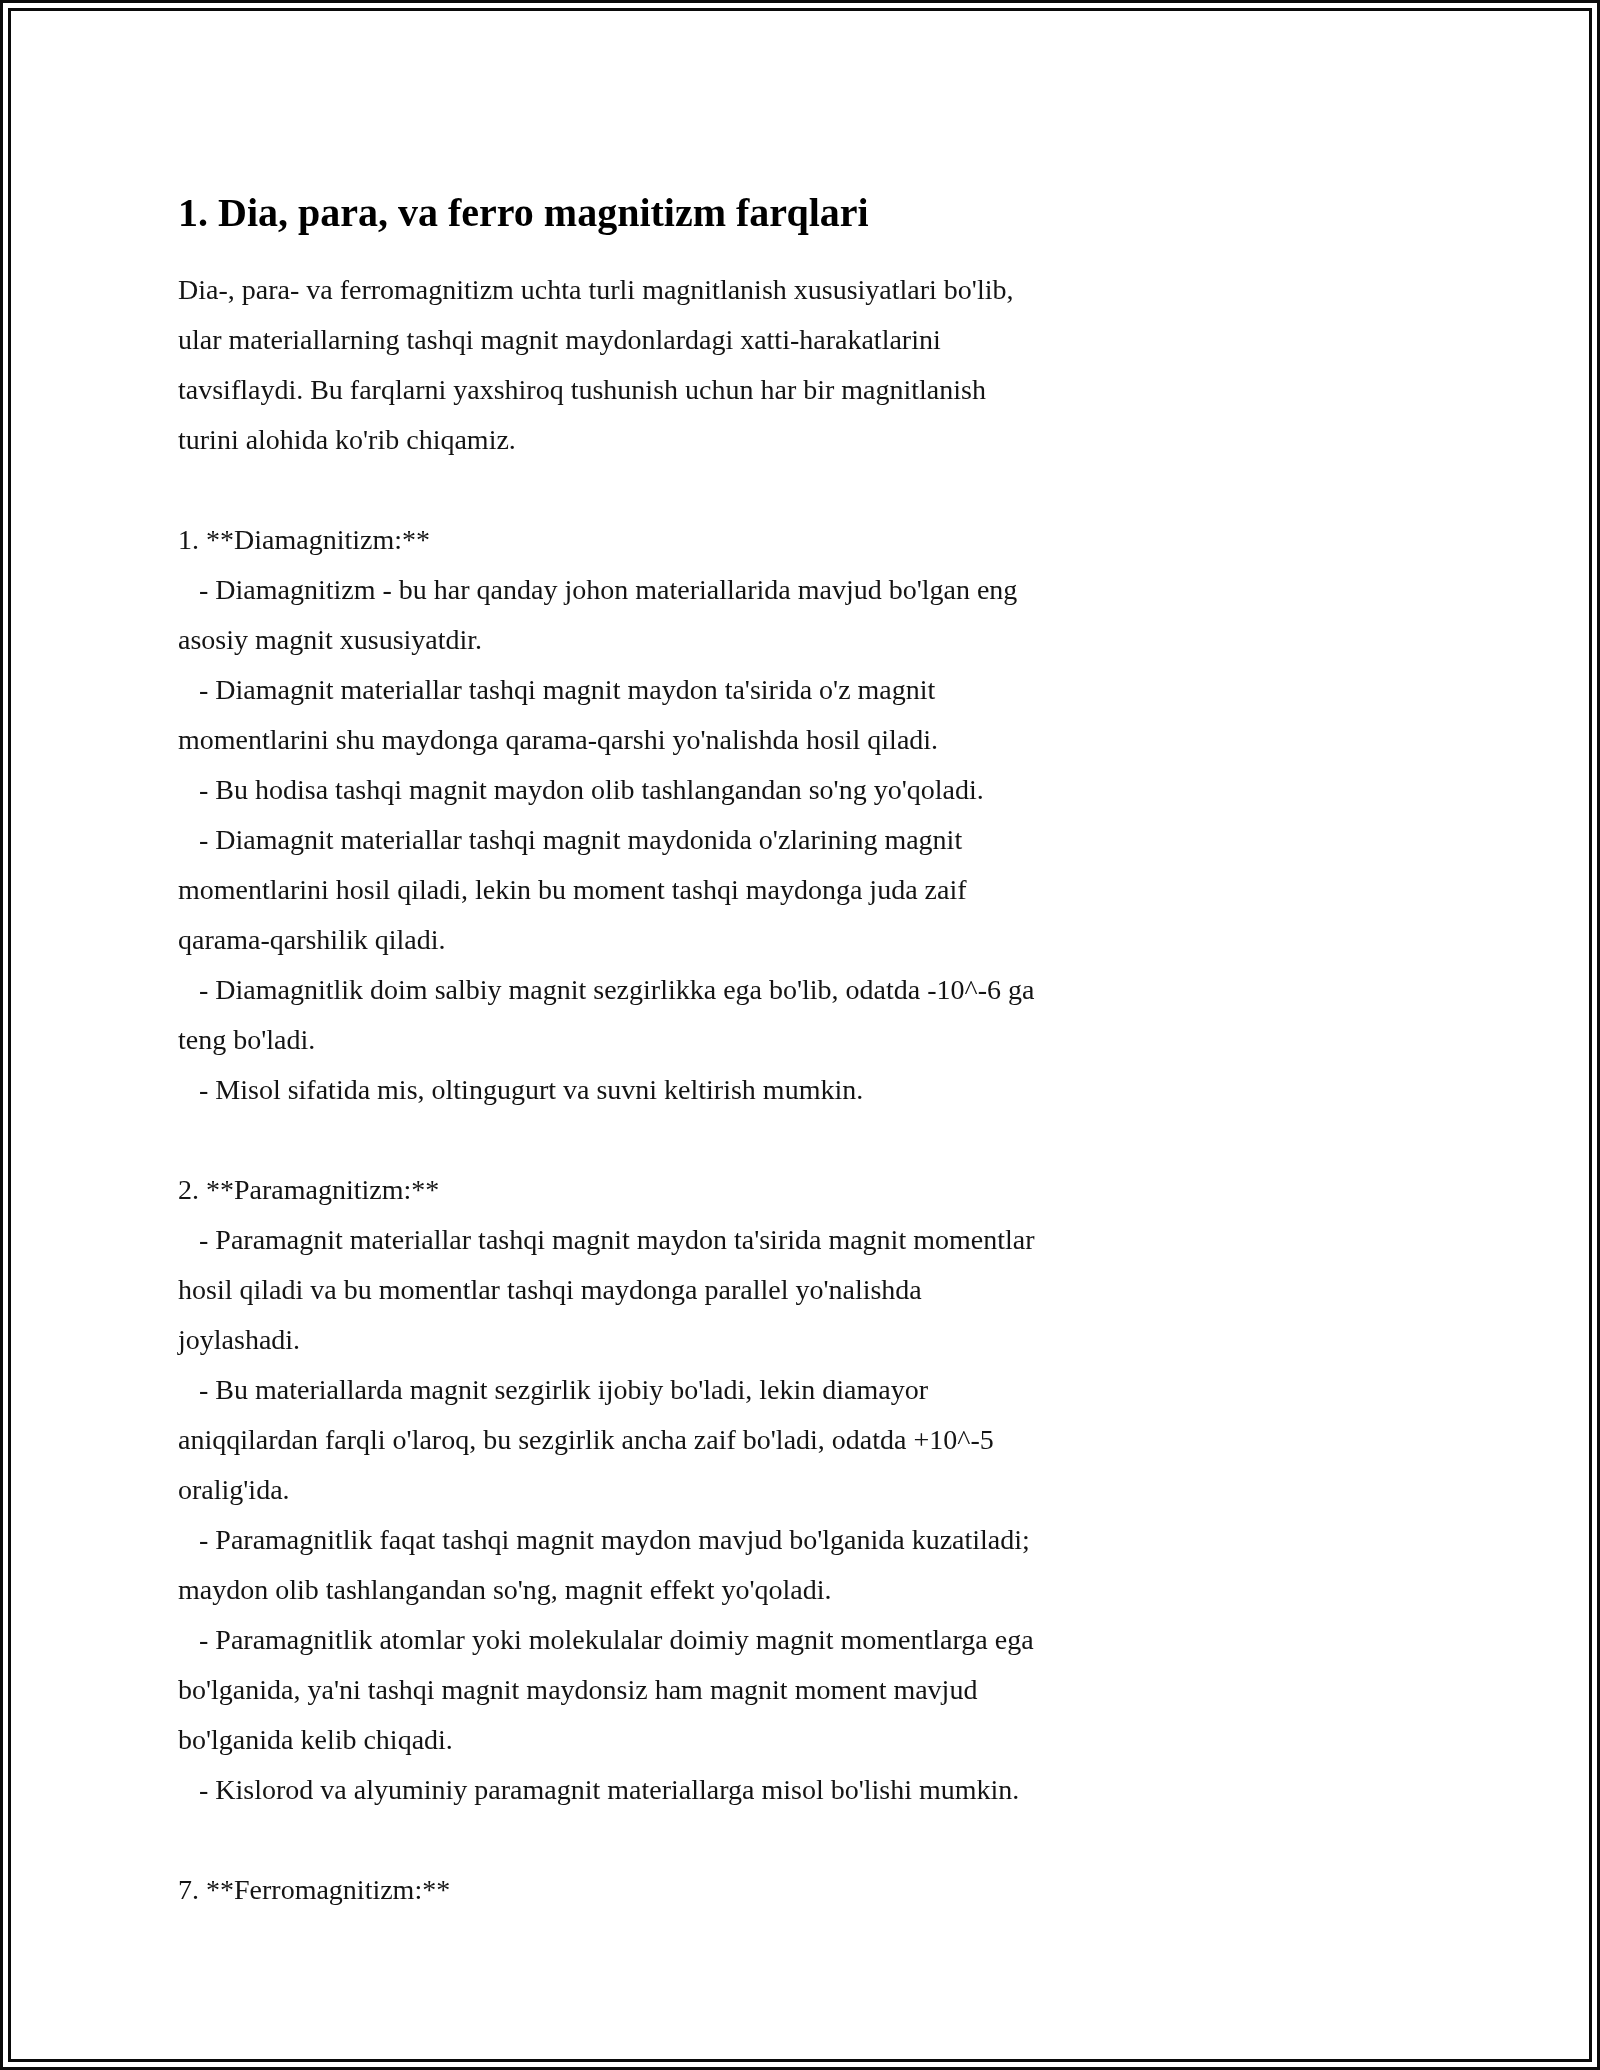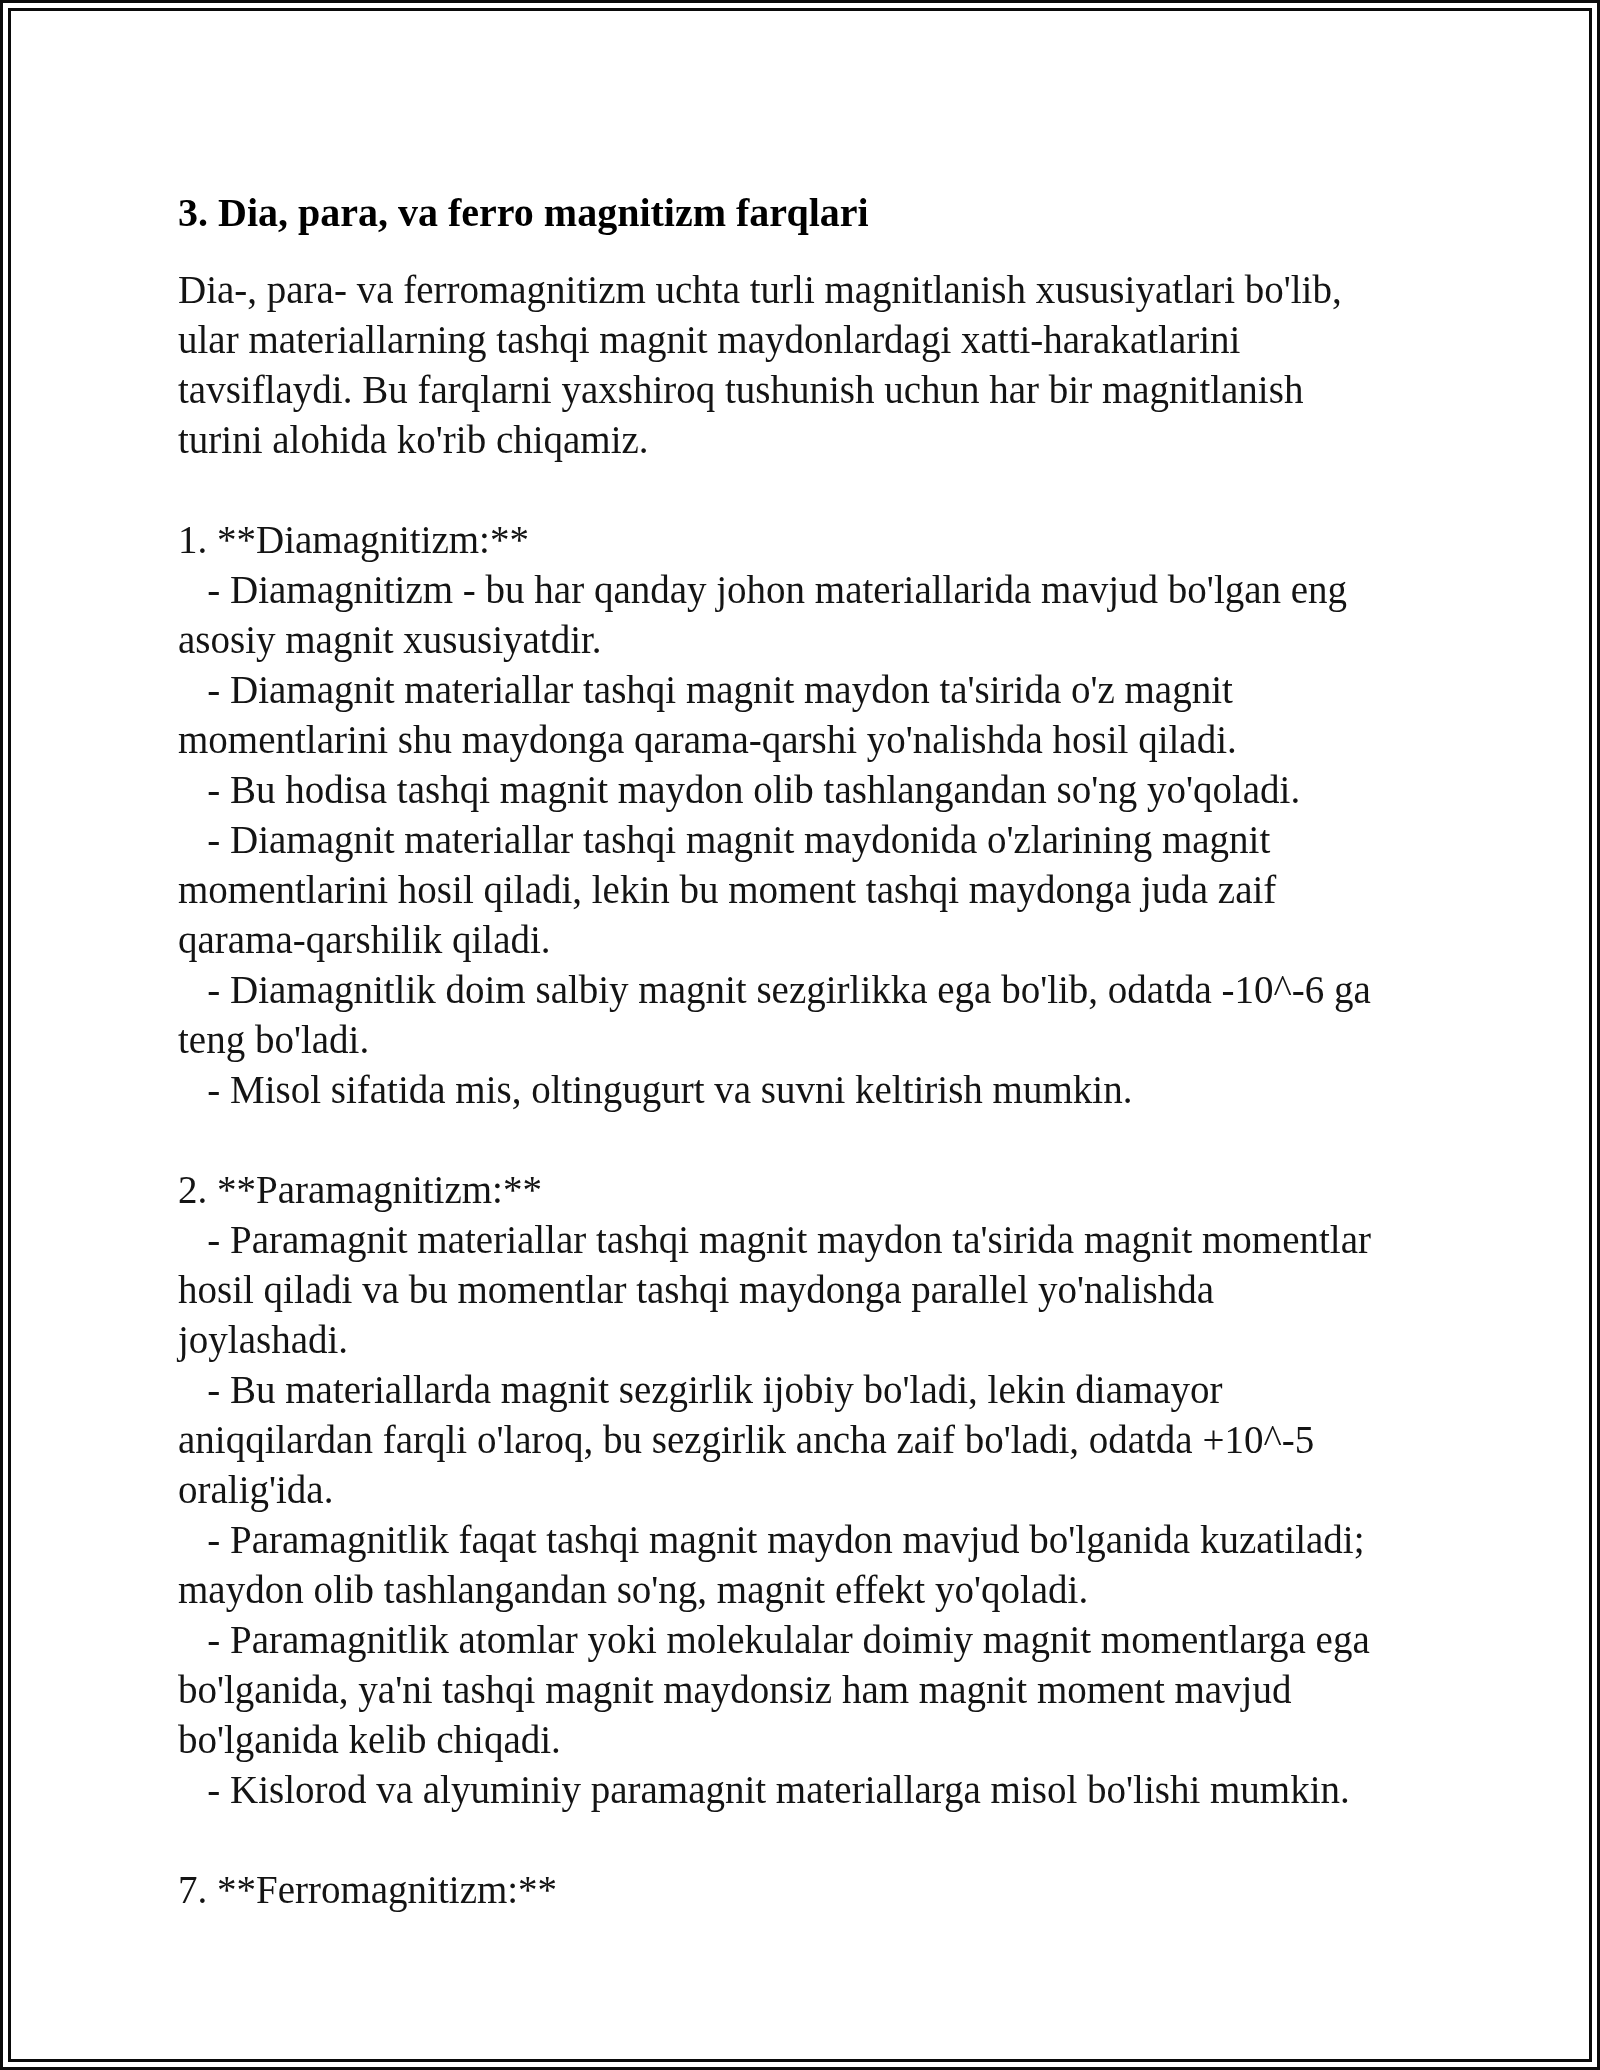--- a/index.html
+++ b/index.html
@@ -31,34 +31,34 @@
   }
   .doc-title {
     font-size: 40px;
     font-weight: bold;
     color: #000000;
     line-height: 52px;
     margin: 0 0 26px 0;
     white-space: pre-wrap;
   }
   .doc-block {
-    font-size: 39px;
+    font-size: 28px;
     line-height: 50px;
     margin: 16px 0 50px 0;
     white-space: pre-wrap;
     word-wrap: break-word;
   }
 </style>
 </head>
 <body>
 
 <div class="page-frame">
   <div class="page-inner">
     <div class="content">
-      <h1 class="doc-title">3. Dia, para, va ferro magnitizm farqlari</h1>
+      <h1 class="doc-title">1. Dia, para, va ferro magnitizm farqlari</h1>
       <div class="doc-block">Dia-, para- va ferromagnitizm uchta turli magnitlanish xususiyatlari bo'lib,
 ular materiallarning tashqi magnit maydonlardagi xatti-harakatlarini
 tavsiflaydi. Bu farqlarni yaxshiroq tushunish uchun har bir magnitlanish
 turini alohida ko'rib chiqamiz.</div>
       <div class="doc-block">1. **Diamagnitizm:**
    - Diamagnitizm - bu har qanday johon materiallarida mavjud bo'lgan eng
 asosiy magnit xususiyatdir.
    - Diamagnit materiallar tashqi magnit maydon ta'sirida o'z magnit
 momentlarini shu maydonga qarama-qarshi yo'nalishda hosil qiladi.
    - Bu hodisa tashqi magnit maydon olib tashlangandan so'ng yo'qoladi.

